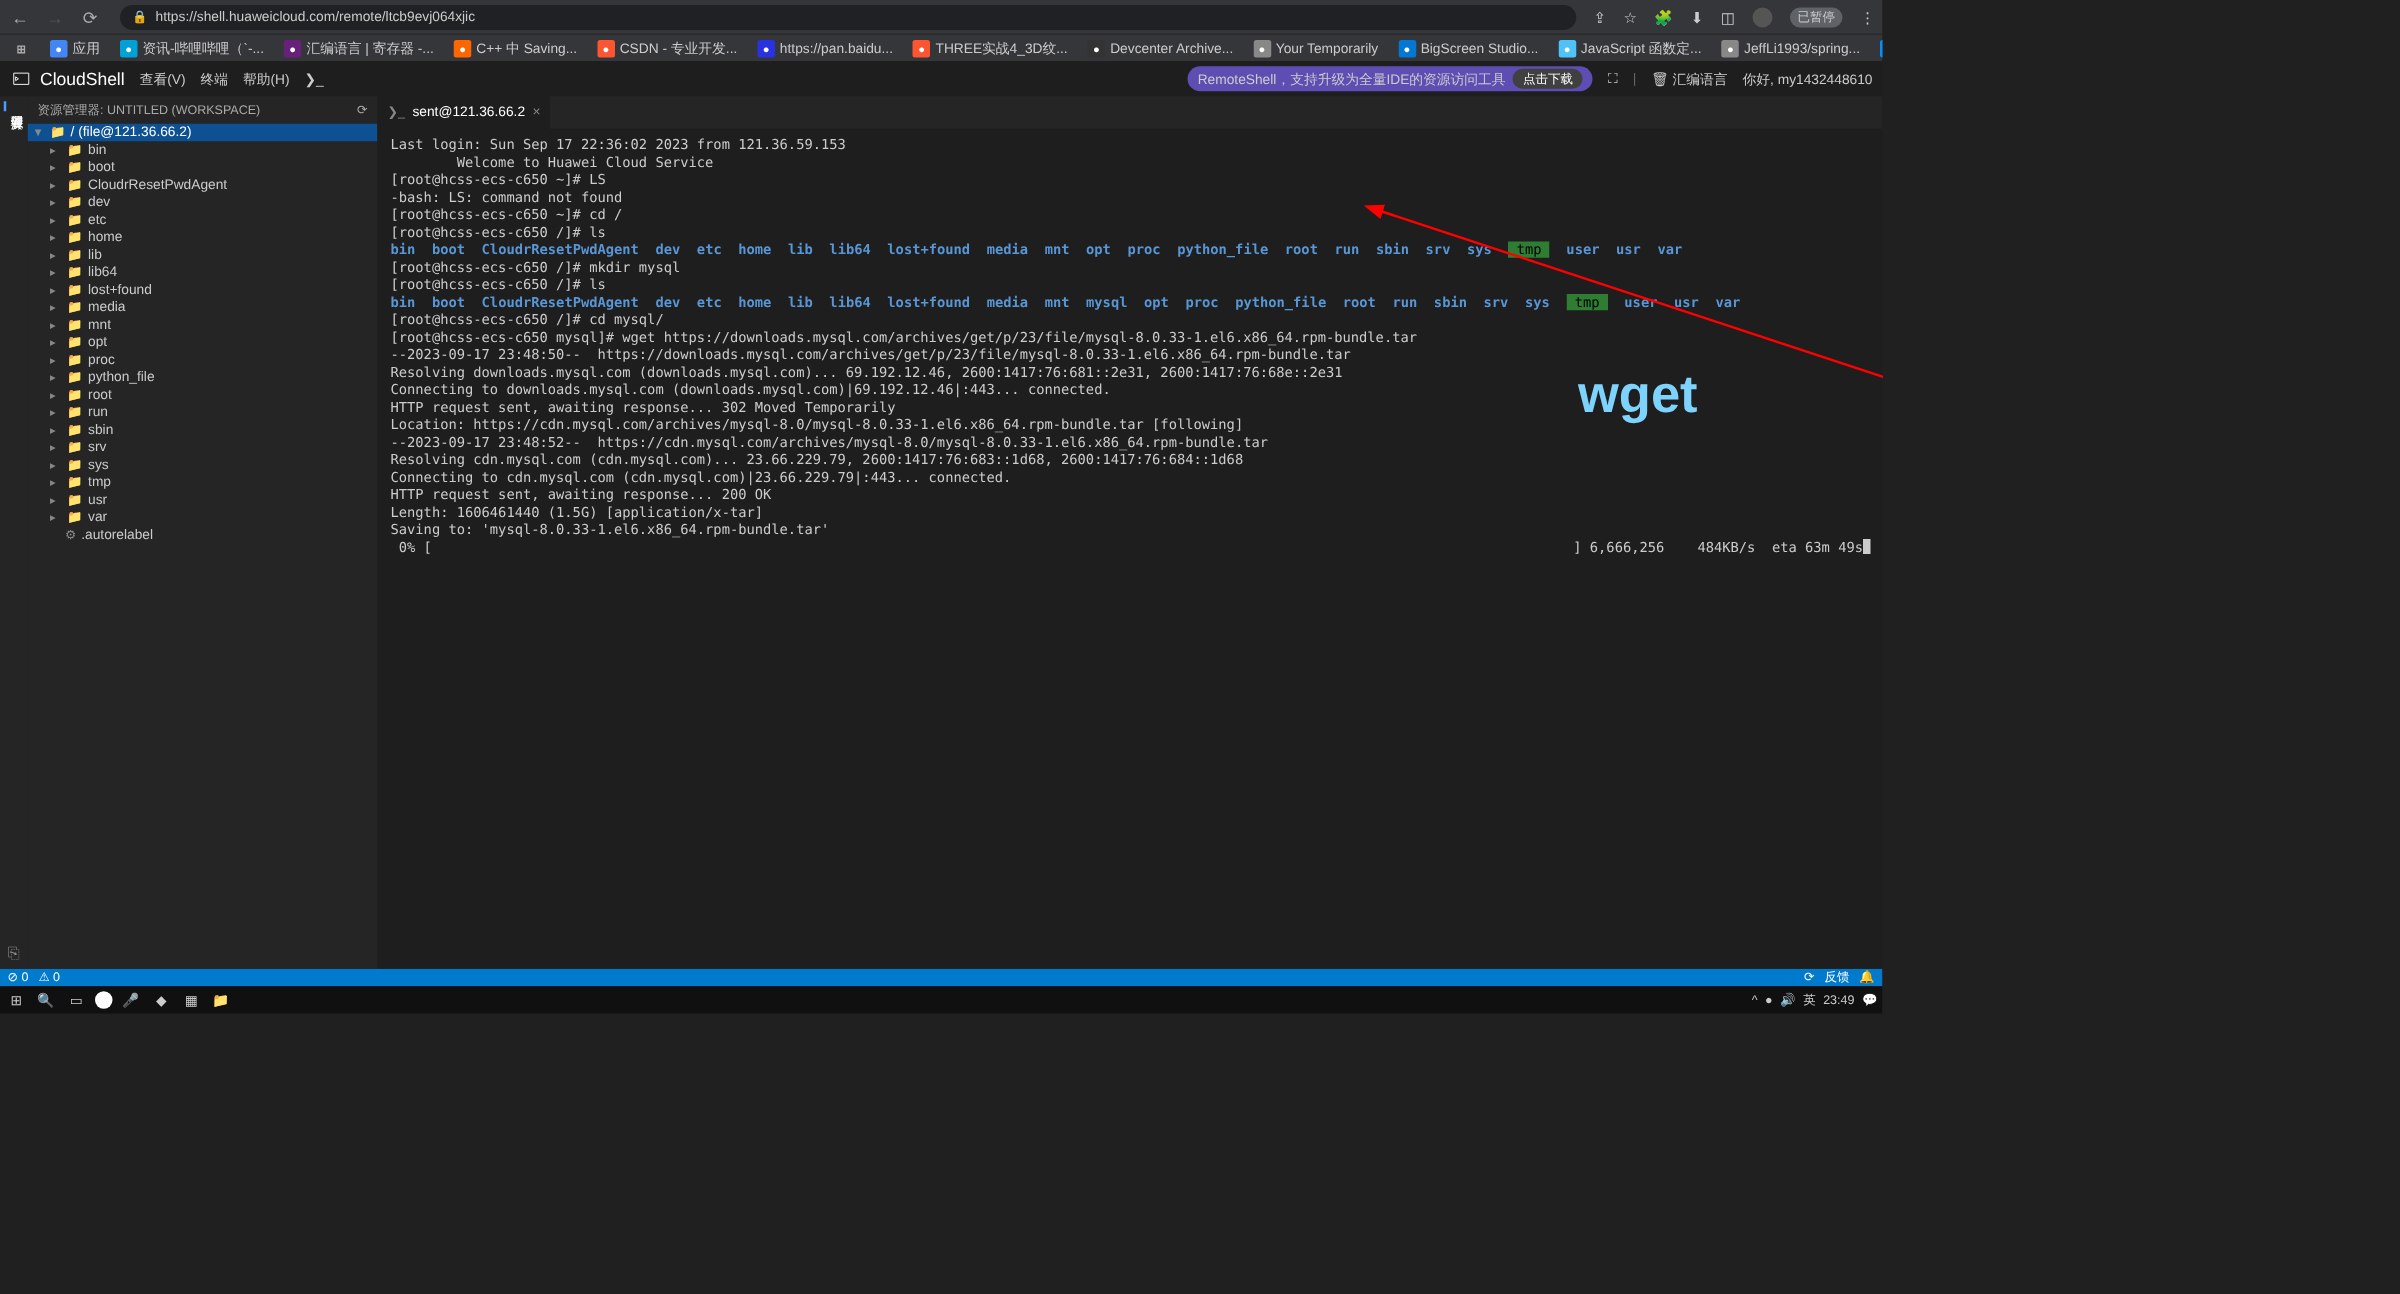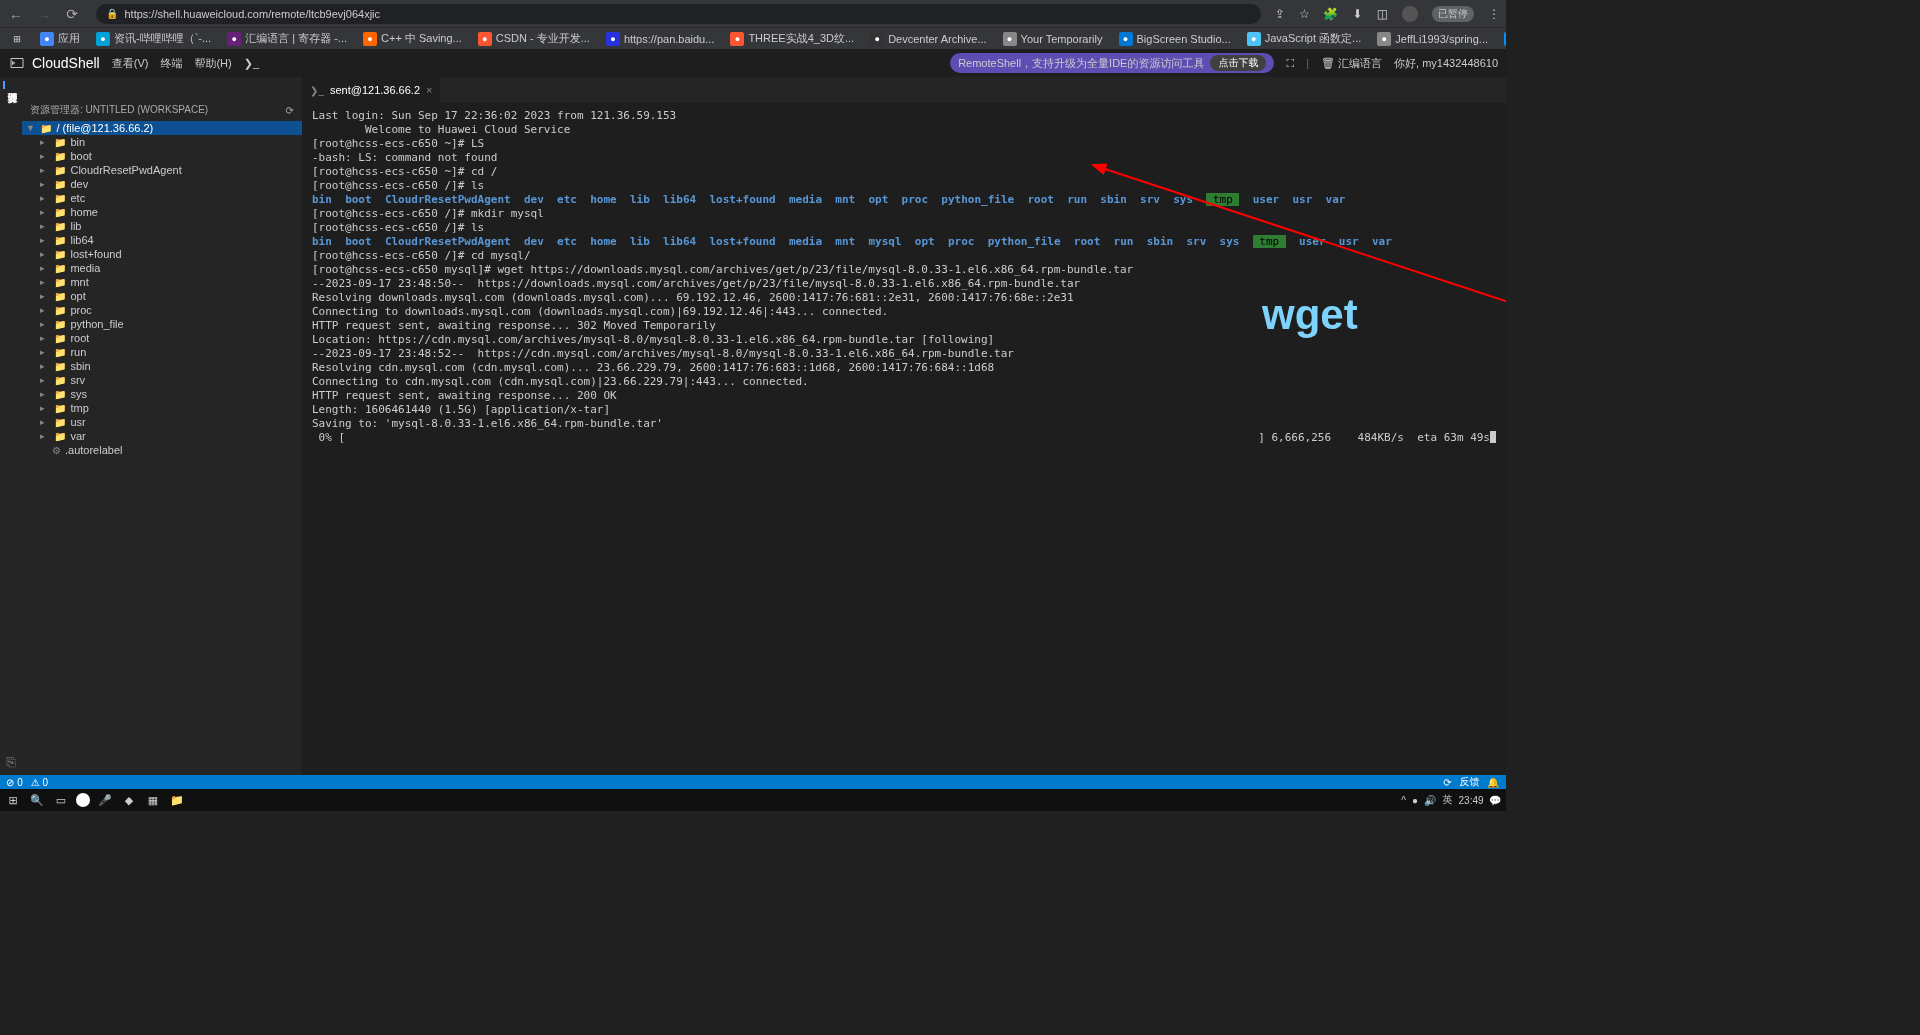--- a/index.html
+++ b/index.html
@@ -19,21 +19,21 @@
 .brand-icon { width: 18px; height: 18px; }
 .menu-item { cursor: pointer; }
 .top-right { margin-left: auto; display: flex; align-items: center; gap: 12px; }
 .promo-pill { background: #5e4db2; border-radius: 12px; padding: 2px 8px; display: flex; align-items: center; gap: 6px; font-size: 11px; }
 .promo-btn { background: #404040; border-radius: 10px; padding: 1px 8px; cursor: pointer; font-size: 10px; color: #fff; }
 .main { display: flex; height: calc(100% - 27px - 22px - 28px - 14px - 22px); }
 .side-tabs { width: 22px; background: #252526; display: flex; flex-direction: column; align-items: center; padding-top: 4px; gap: 10px; color: #888; }
 .side-tab { writing-mode: vertical-rl; font-size: 10px; cursor: pointer; padding: 4px 0; }
 .side-tab.active { color: #fff; border-left: 2px solid #4a9eff; }
 .explorer { width: 280px; background: #252526; overflow-y: auto; }
-.explorer-header { display: flex; align-items: center; justify-content: space-between; padding: 4px 8px; font-size: 10px; color: #aaa; margin-top: 22px; }
+.explorer-header { display: flex; align-items: center; justify-content: space-between; padding: 4px 8px; font-size: 10px; color: #aaa; }
 .tree { font-size: 11px; }
 .tree-row { display: flex; align-items: center; padding: 1px 4px; gap: 4px; cursor: pointer; }
 .tree-row.selected { background: #0d5192; color: #fff; }
 .chevron { width: 10px; display: inline-block; color: #888; font-size: 9px; }
 .folder-icon { color: #c09553; font-size: 10px; }
 .file-icon { color: #888; font-size: 10px; }
 .editor { flex: 1; background: #1e1e1e; display: flex; flex-direction: column; }
 .tabs { background: #252526; height: 26px; display: flex; align-items: center; }
 .tab { background: #1e1e1e; height: 26px; display: flex; align-items: center; padding: 0 8px; gap: 6px; font-size: 11px; color: #fff; cursor: pointer; }
 .tab-icon { color: #888; font-size: 10px; }

